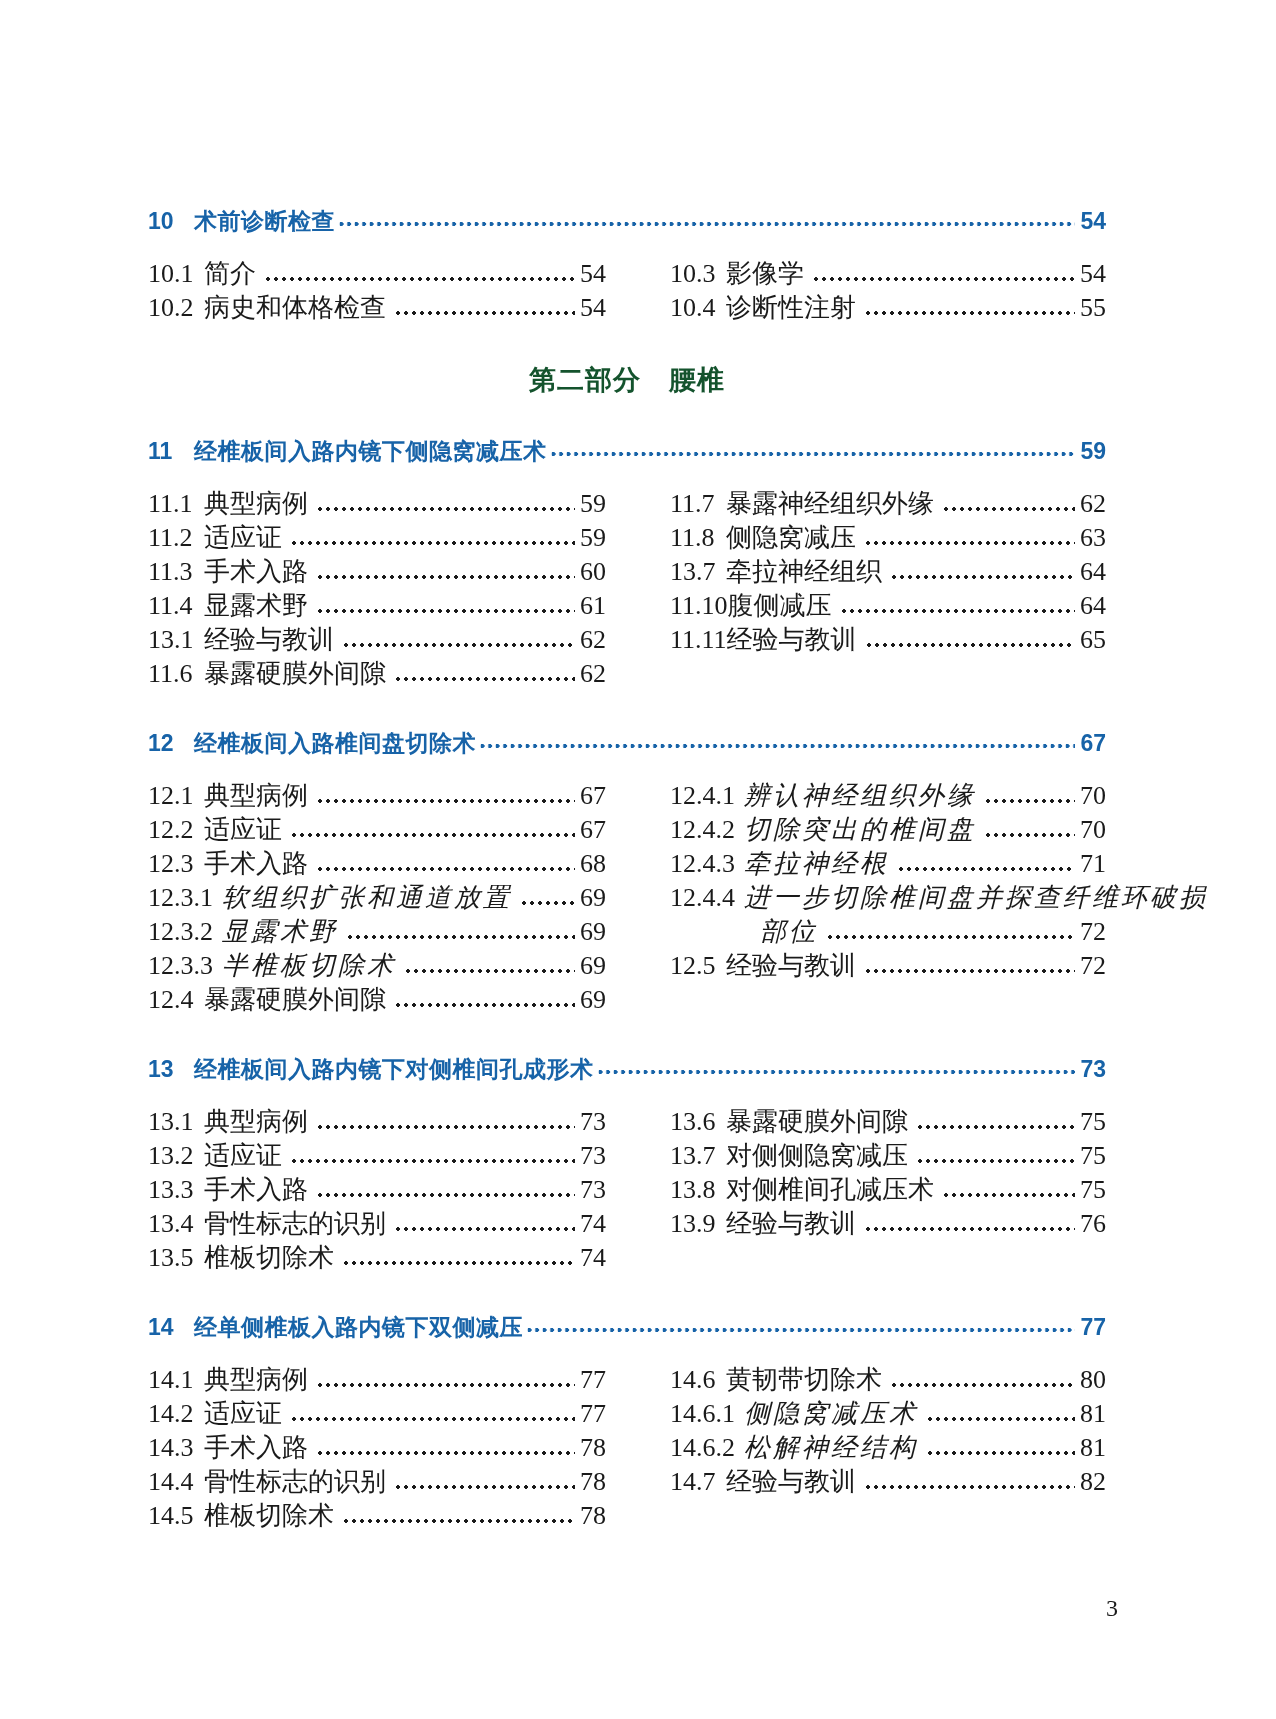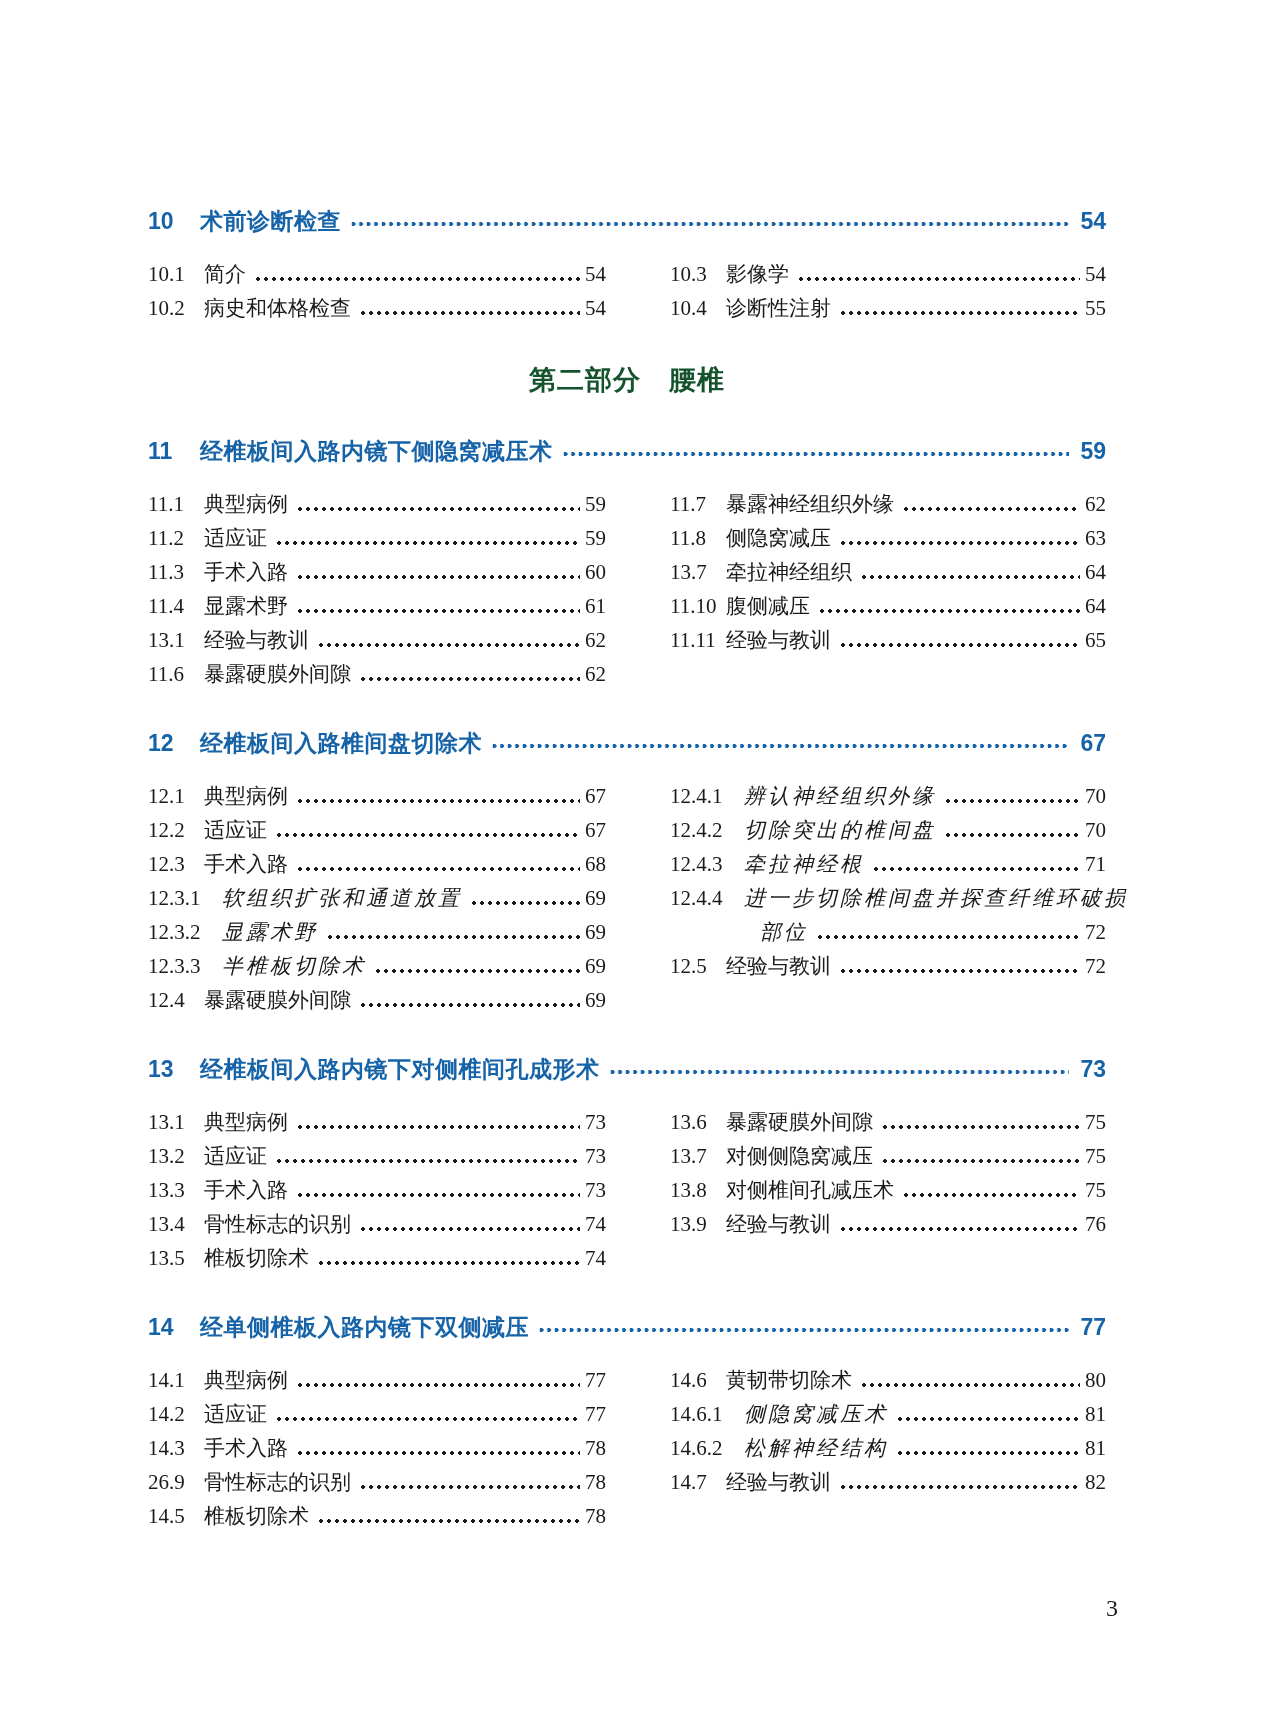--- a/index.html
+++ b/index.html
@@ -22,21 +22,20 @@
   .chapter { margin-bottom: 36px; }
   .chapter-heading {
     display: flex;
     align-items: baseline;
     font-family: "Liberation Sans", "DejaVu Sans", sans-serif;
     font-weight: 700;
     font-size: 23px;
     line-height: 32px;
     color: #1763a8;
     margin-bottom: 20px;
-    gap: 6px;
   }
   .ch-num { min-width: 46px; }
   .ch-title { letter-spacing: 0.5px; white-space: nowrap; }
   .ch-page { margin-left: 3px; }
   
   .part-heading {
     text-align: center;
     font-family: "Liberation Sans", "DejaVu Sans", sans-serif;
     font-weight: 700;
     font-size: 27px;
@@ -47,21 +46,21 @@
   }
   
   .columns { display: flex; }
   .col-left  { width: 458px; flex: none; }
   .col-gap   { width: 64px;  flex: none; }
   .col-right { flex: 1; min-width: 0; }
   
   .entry {
     display: flex;
     align-items: baseline;
-    font-size: 21px;
+    font-size: 26px;
     line-height: 34px;
   }
   .e-num { min-width: 56px; flex: none; }
   .entry.lvl3 .e-num { min-width: 74px; }
   .e-title { white-space: nowrap; }
   .entry.lvl3 .e-title {
     font-style: italic;
     letter-spacing: 3px;
   }
   .entry.cont .e-title { margin-left: 16px; }
@@ -398,21 +397,21 @@
               <span class="leader"></span>
               <span class="e-page">77</span>
             </div>
             <div class="entry">
               <span class="e-num">14.3</span>
               <span class="e-title">手术入路</span>
               <span class="leader"></span>
               <span class="e-page">78</span>
             </div>
             <div class="entry">
-              <span class="e-num">26.9</span>
+              <span class="e-num">14.4</span>
               <span class="e-title">骨性标志的识别</span>
               <span class="leader"></span>
               <span class="e-page">78</span>
             </div>
             <div class="entry">
               <span class="e-num">14.5</span>
               <span class="e-title">椎板切除术</span>
               <span class="leader"></span>
               <span class="e-page">78</span>
             </div>

